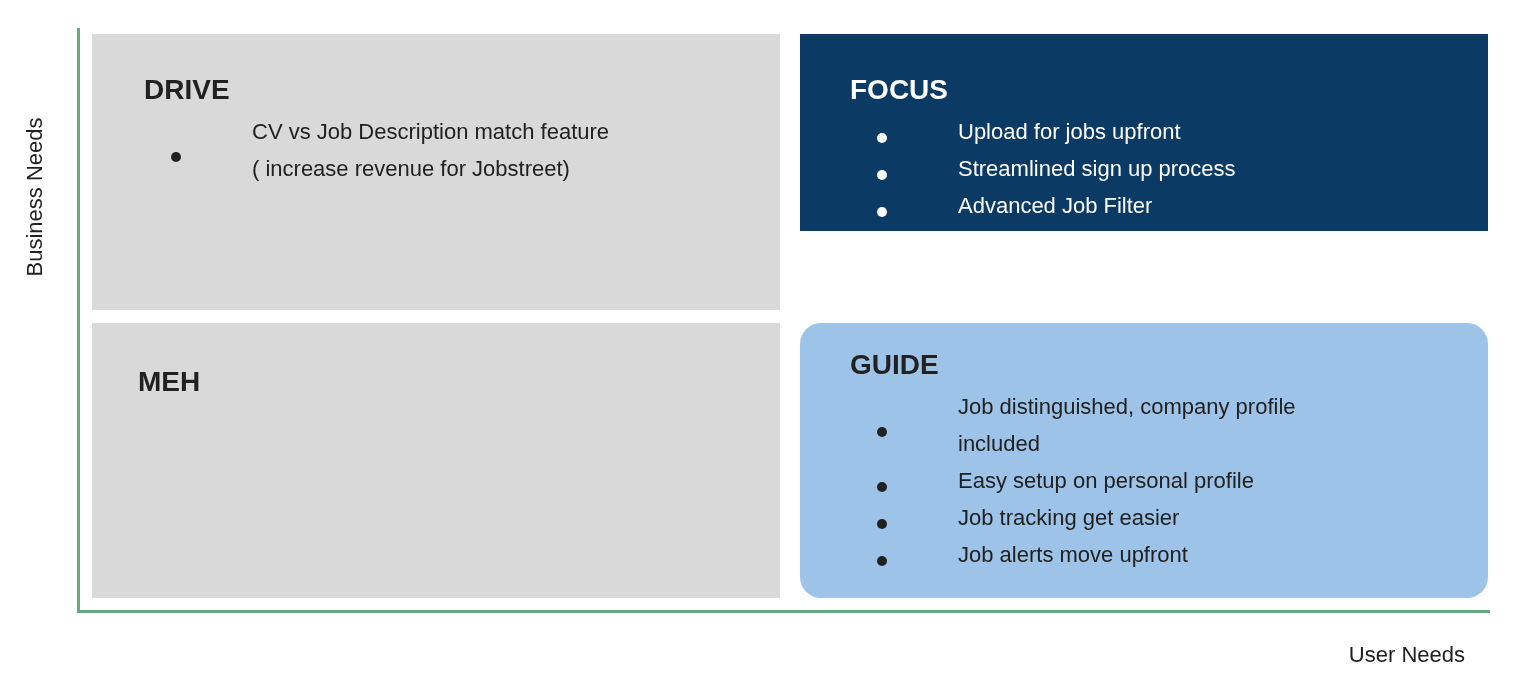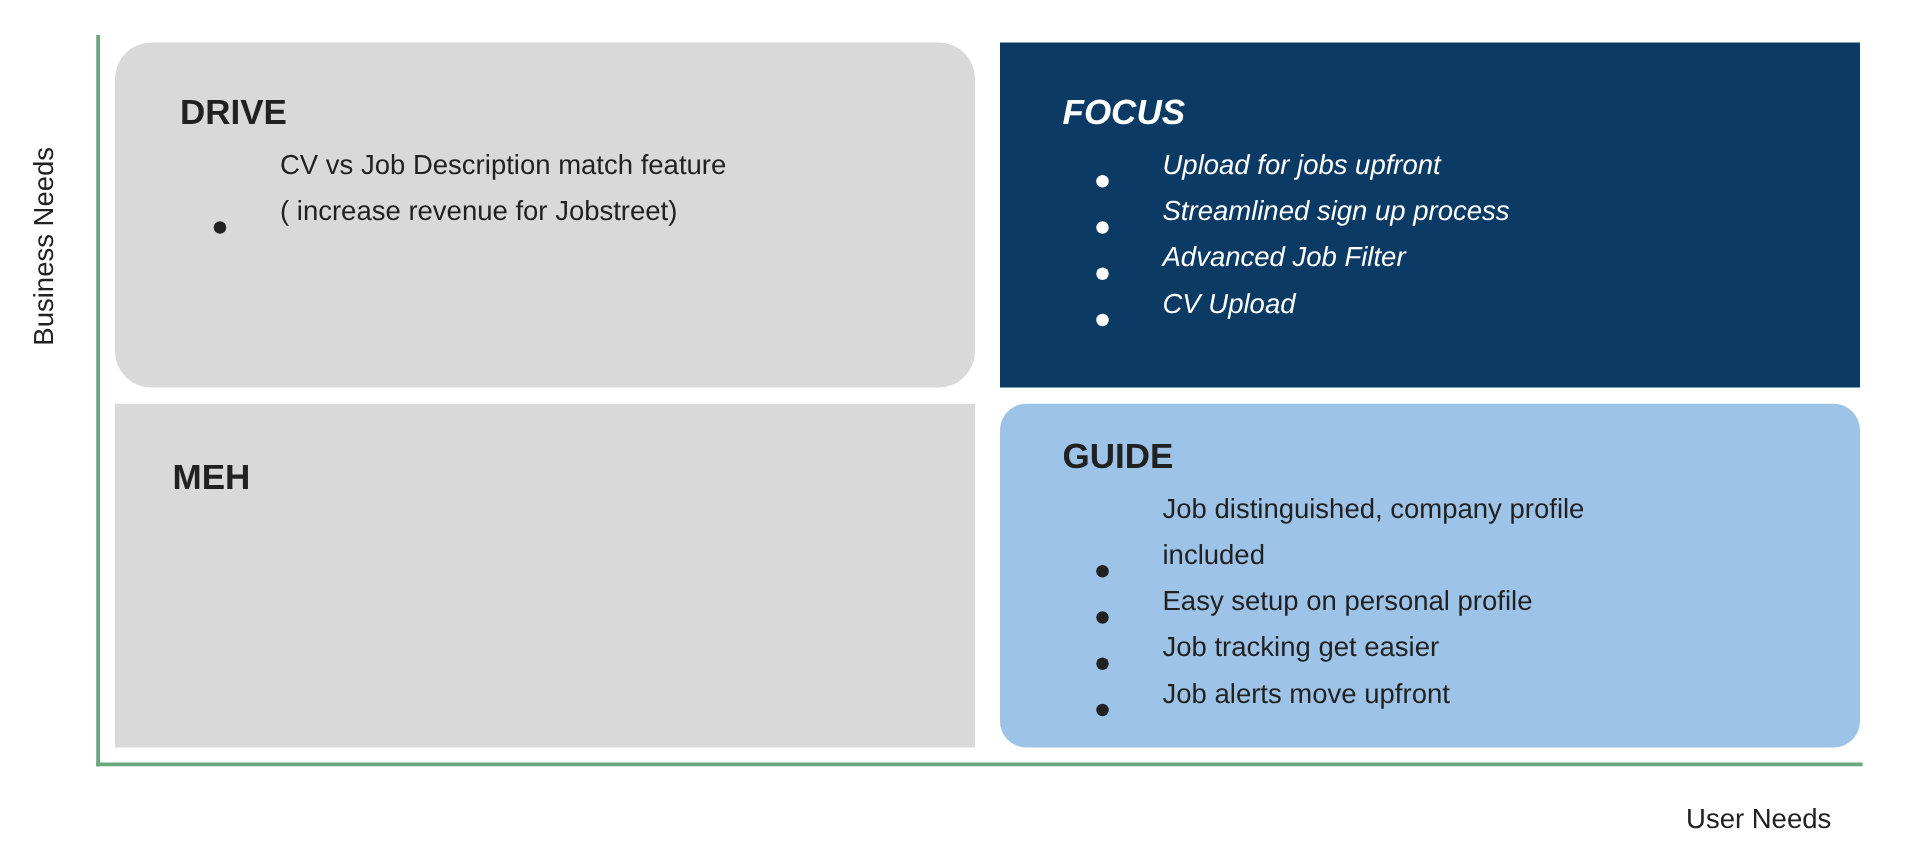--- a/index.html
+++ b/index.html
@@ -41,44 +41,45 @@
     font-size: 22px;
     color: #212121;
   }
 
   
   .quadrant {
     position: absolute;
     box-sizing: border-box;
     width: 688px;
   }
-  .q-drive  { left: 92px;  top: 34px;  height: 276px; background: #d9d9d9; color: #212121; padding: 42px 30px 0 52px; border-radius: 29px; }
-  .q-focus  { left: 800px; top: 34px;  height: 276px; background: #0b3a64; color: #ffffff; padding: 42px 30px 14px 50px; font-style: italic; }
+  .q-drive  { left: 92px;  top: 34px;  height: 276px; background: #d9d9d9; color: #212121; padding: 42px 30px 0 52px; }
+  .q-focus  { left: 800px; top: 34px;  height: 197px; background: #0b3a64; color: #ffffff; padding: 42px 30px 14px 50px; }
   .q-meh    { left: 92px;  top: 323px; height: 275px; background: #d9d9d9; color: #212121; padding: 45px 30px 0 46px; }
   .q-guide  { left: 800px; top: 323px; height: 275px; background: #9dc4e8; color: #212121; padding: 28px 30px 0 50px; border-radius: 21px; }
 
   .q-title {
     margin: 0;
     font-size: 28px;
     line-height: 28px;
     font-weight: 700;
     color: inherit;
   }
   .q-focus .q-title { color: #ffffff; }
 
   ul.q-list {
     list-style: none;
     margin: 9px 0 0 0;
     padding: 0;
   }
   ul.q-list li {
     display: flex;
-    align-items: flex-end;
+    align-items: center;
     font-size: 22px;
     line-height: 37px;
+    gap: 28px;
   }
   .bullet {
     flex: 0 0 auto;
     width: 10px;
     height: 10px;
     border-radius: 50%;
     background: currentColor;
     margin: 13px 0 0 27px;
   }
   .li-text {

